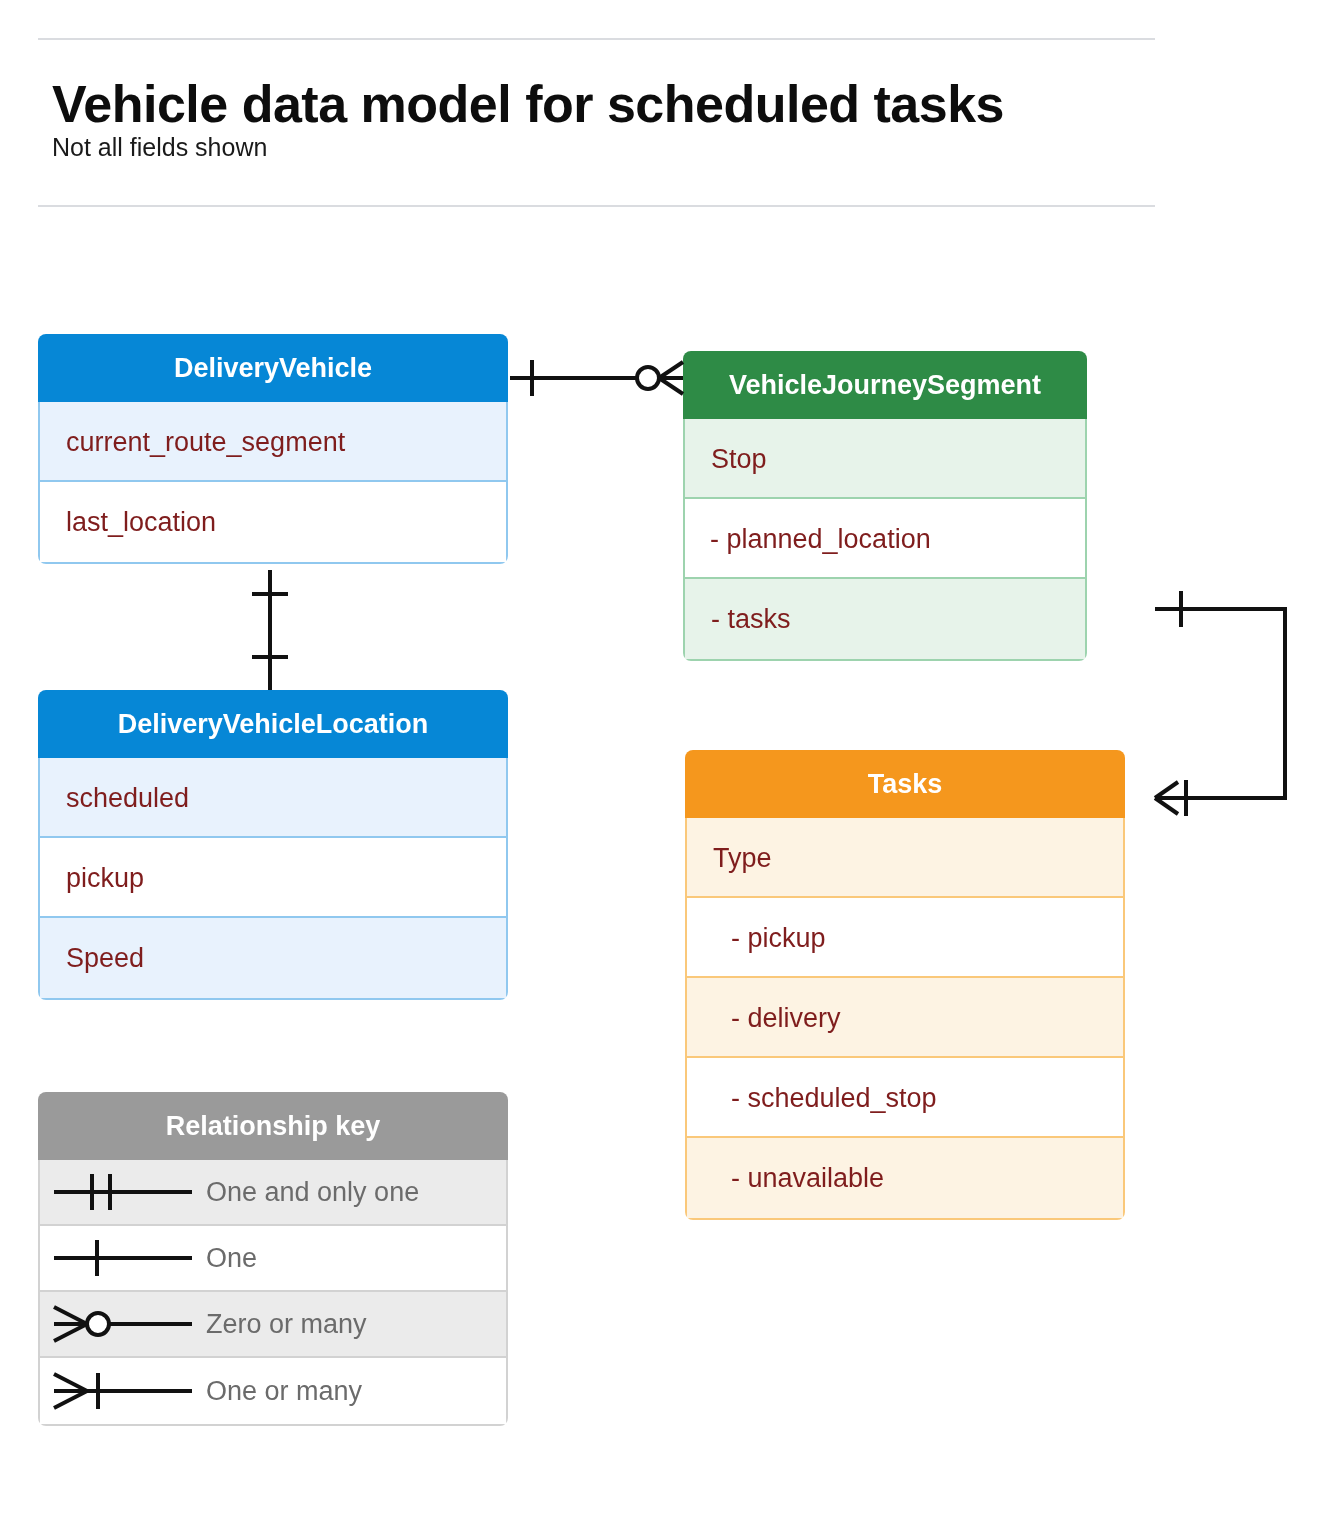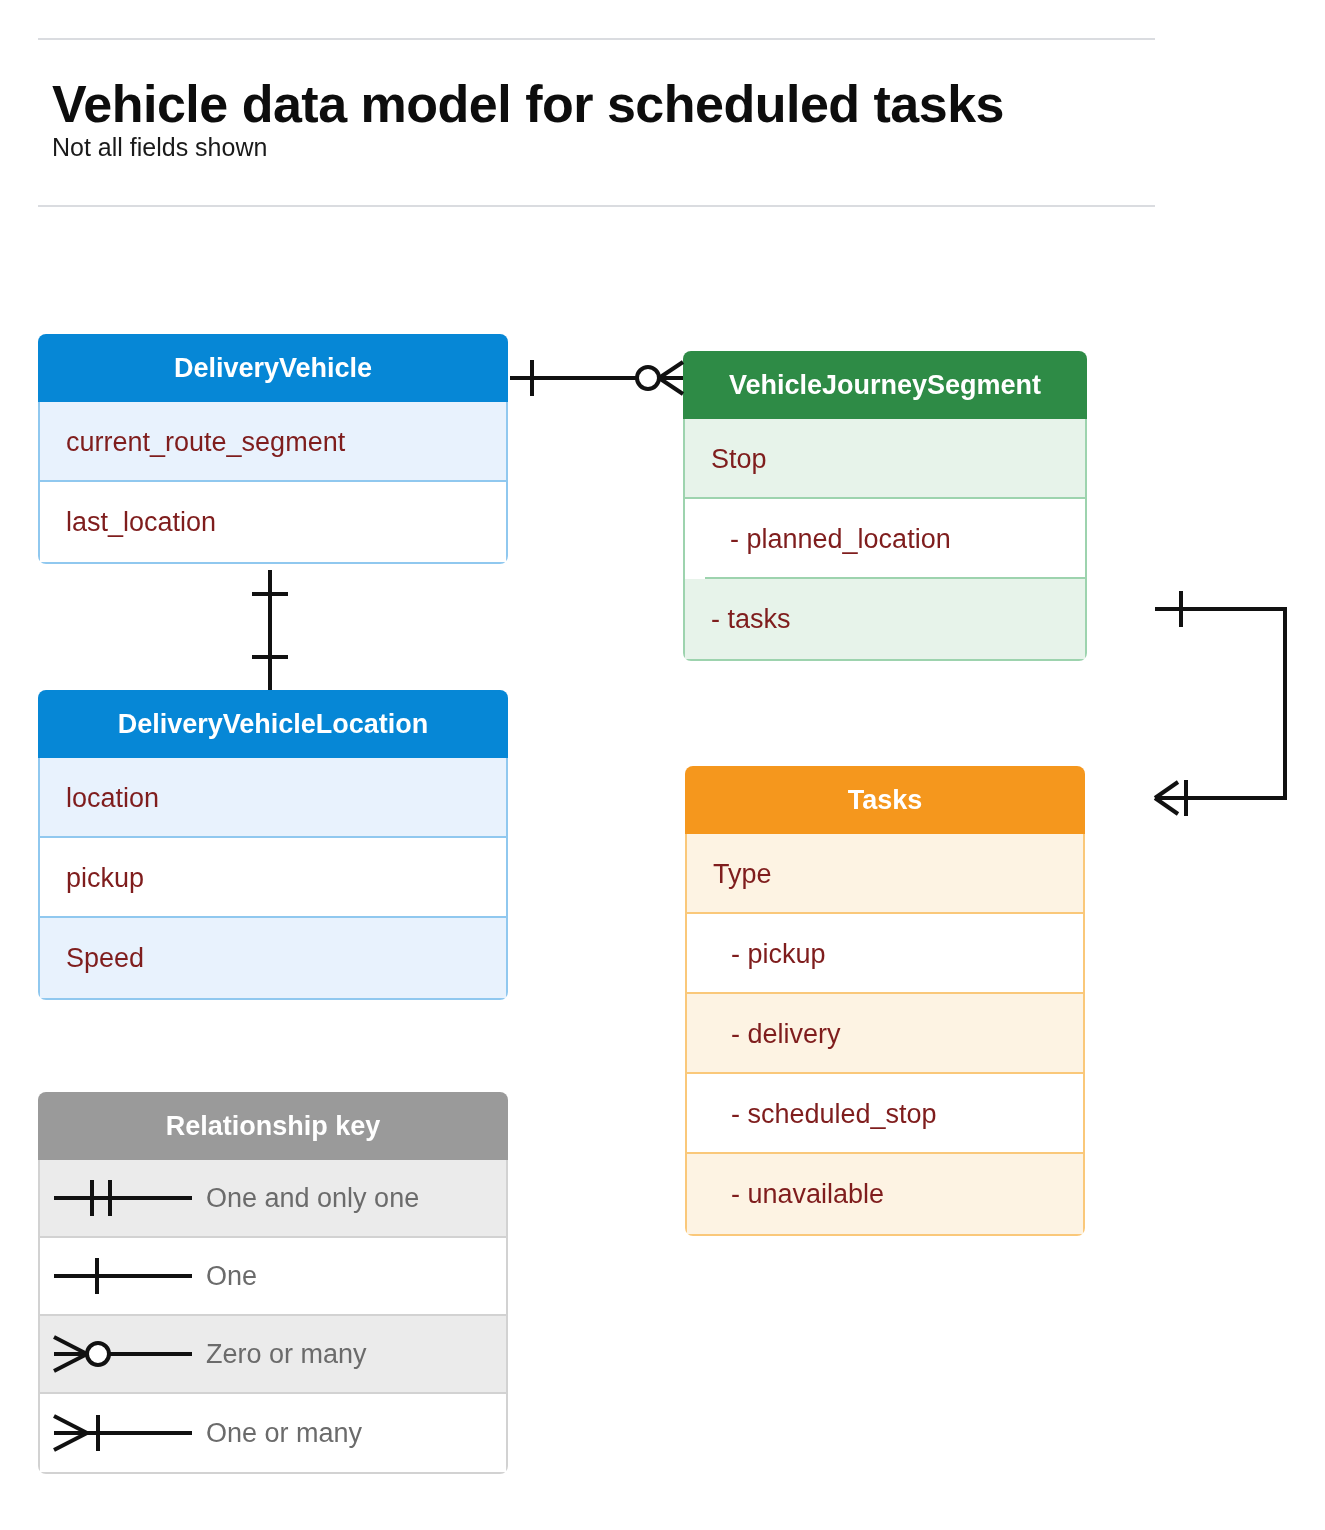--- a/index.html
+++ b/index.html
@@ -70,21 +70,21 @@
     line-height: 80px;
     font-size: 27px;
     color: #7f1d1d;
     padding-left: 26px;
     box-sizing: border-box;
     border-bottom: 2px solid transparent;
     white-space: nowrap;
     overflow: hidden;
   }
   .entity-row:last-child { border-bottom: none; }
-  .entity-row.sub  { padding-left: 25px; margin-left: 20px; }
+  .entity-row.sub  { padding-left: 25px; }
   .entity-row.sub2 { padding-left: 44px; }
 
   
   .theme-blue .entity-header { background: #0687d6; }
   .theme-blue .entity-rows   { border-color: #90c8ef; }
   .theme-blue .entity-row    { border-bottom-color: #90c8ef; }
   .theme-blue .row-alt       { background: #e8f2fd; }
   .theme-blue .row-plain     { background: #ffffff; }
 
   
@@ -104,26 +104,26 @@
   
   .theme-gray .entity-header { background: #9a9a9a; }
   .theme-gray .entity-rows   { border-color: #d2d2d2; }
   .theme-gray .row-alt       { background: #ebebeb; }
   .theme-gray .row-plain     { background: #ffffff; }
 
   
   #entity-delivery-vehicle          { left: 38px;  top: 334px; width: 470px; }
   #entity-delivery-vehicle-location { left: 38px;  top: 690px; width: 470px; }
   #entity-vehicle-journey-segment   { left: 683px; top: 351px; width: 404px; }
-  #entity-tasks                     { left: 685px; top: 750px; width: 400px; margin-top: 16px; }
+  #entity-tasks                     { left: 685px; top: 750px; width: 440px; }
   #legend-box                       { left: 38px;  top: 1092px; width: 470px; }
 
   
   .legend-row {
-    height: 78px;
+    height: 66px;
     display: flex;
     align-items: center;
     border-bottom: 2px solid #d2d2d2;
     box-sizing: border-box;
   }
   .legend-row:last-child { border-bottom: none; }
   .legend-symbol {
     width: 166px;
     flex: 0 0 166px;
     height: 78px;
@@ -165,21 +165,21 @@
   <div class="entity-rows">
     <div class="entity-row row-alt">Stop</div>
     <div class="entity-row row-plain sub">-  planned_location</div>
     <div class="entity-row row-alt">- tasks</div>
   </div>
 </div>
 
 <div class="entity theme-blue" id="entity-delivery-vehicle-location">
   <div class="entity-header">DeliveryVehicleLocation</div>
   <div class="entity-rows">
-    <div class="entity-row row-alt">location</div>
+    <div class="entity-row row-alt">scheduled</div>
     <div class="entity-row row-plain">pickup</div>
     <div class="entity-row row-alt">Speed</div>
   </div>
 </div>
 
 <div class="entity theme-orange" id="entity-tasks">
   <div class="entity-header">Tasks</div>
   <div class="entity-rows">
     <div class="entity-row row-alt">Type</div>
     <div class="entity-row row-plain sub2">-  pickup</div>

